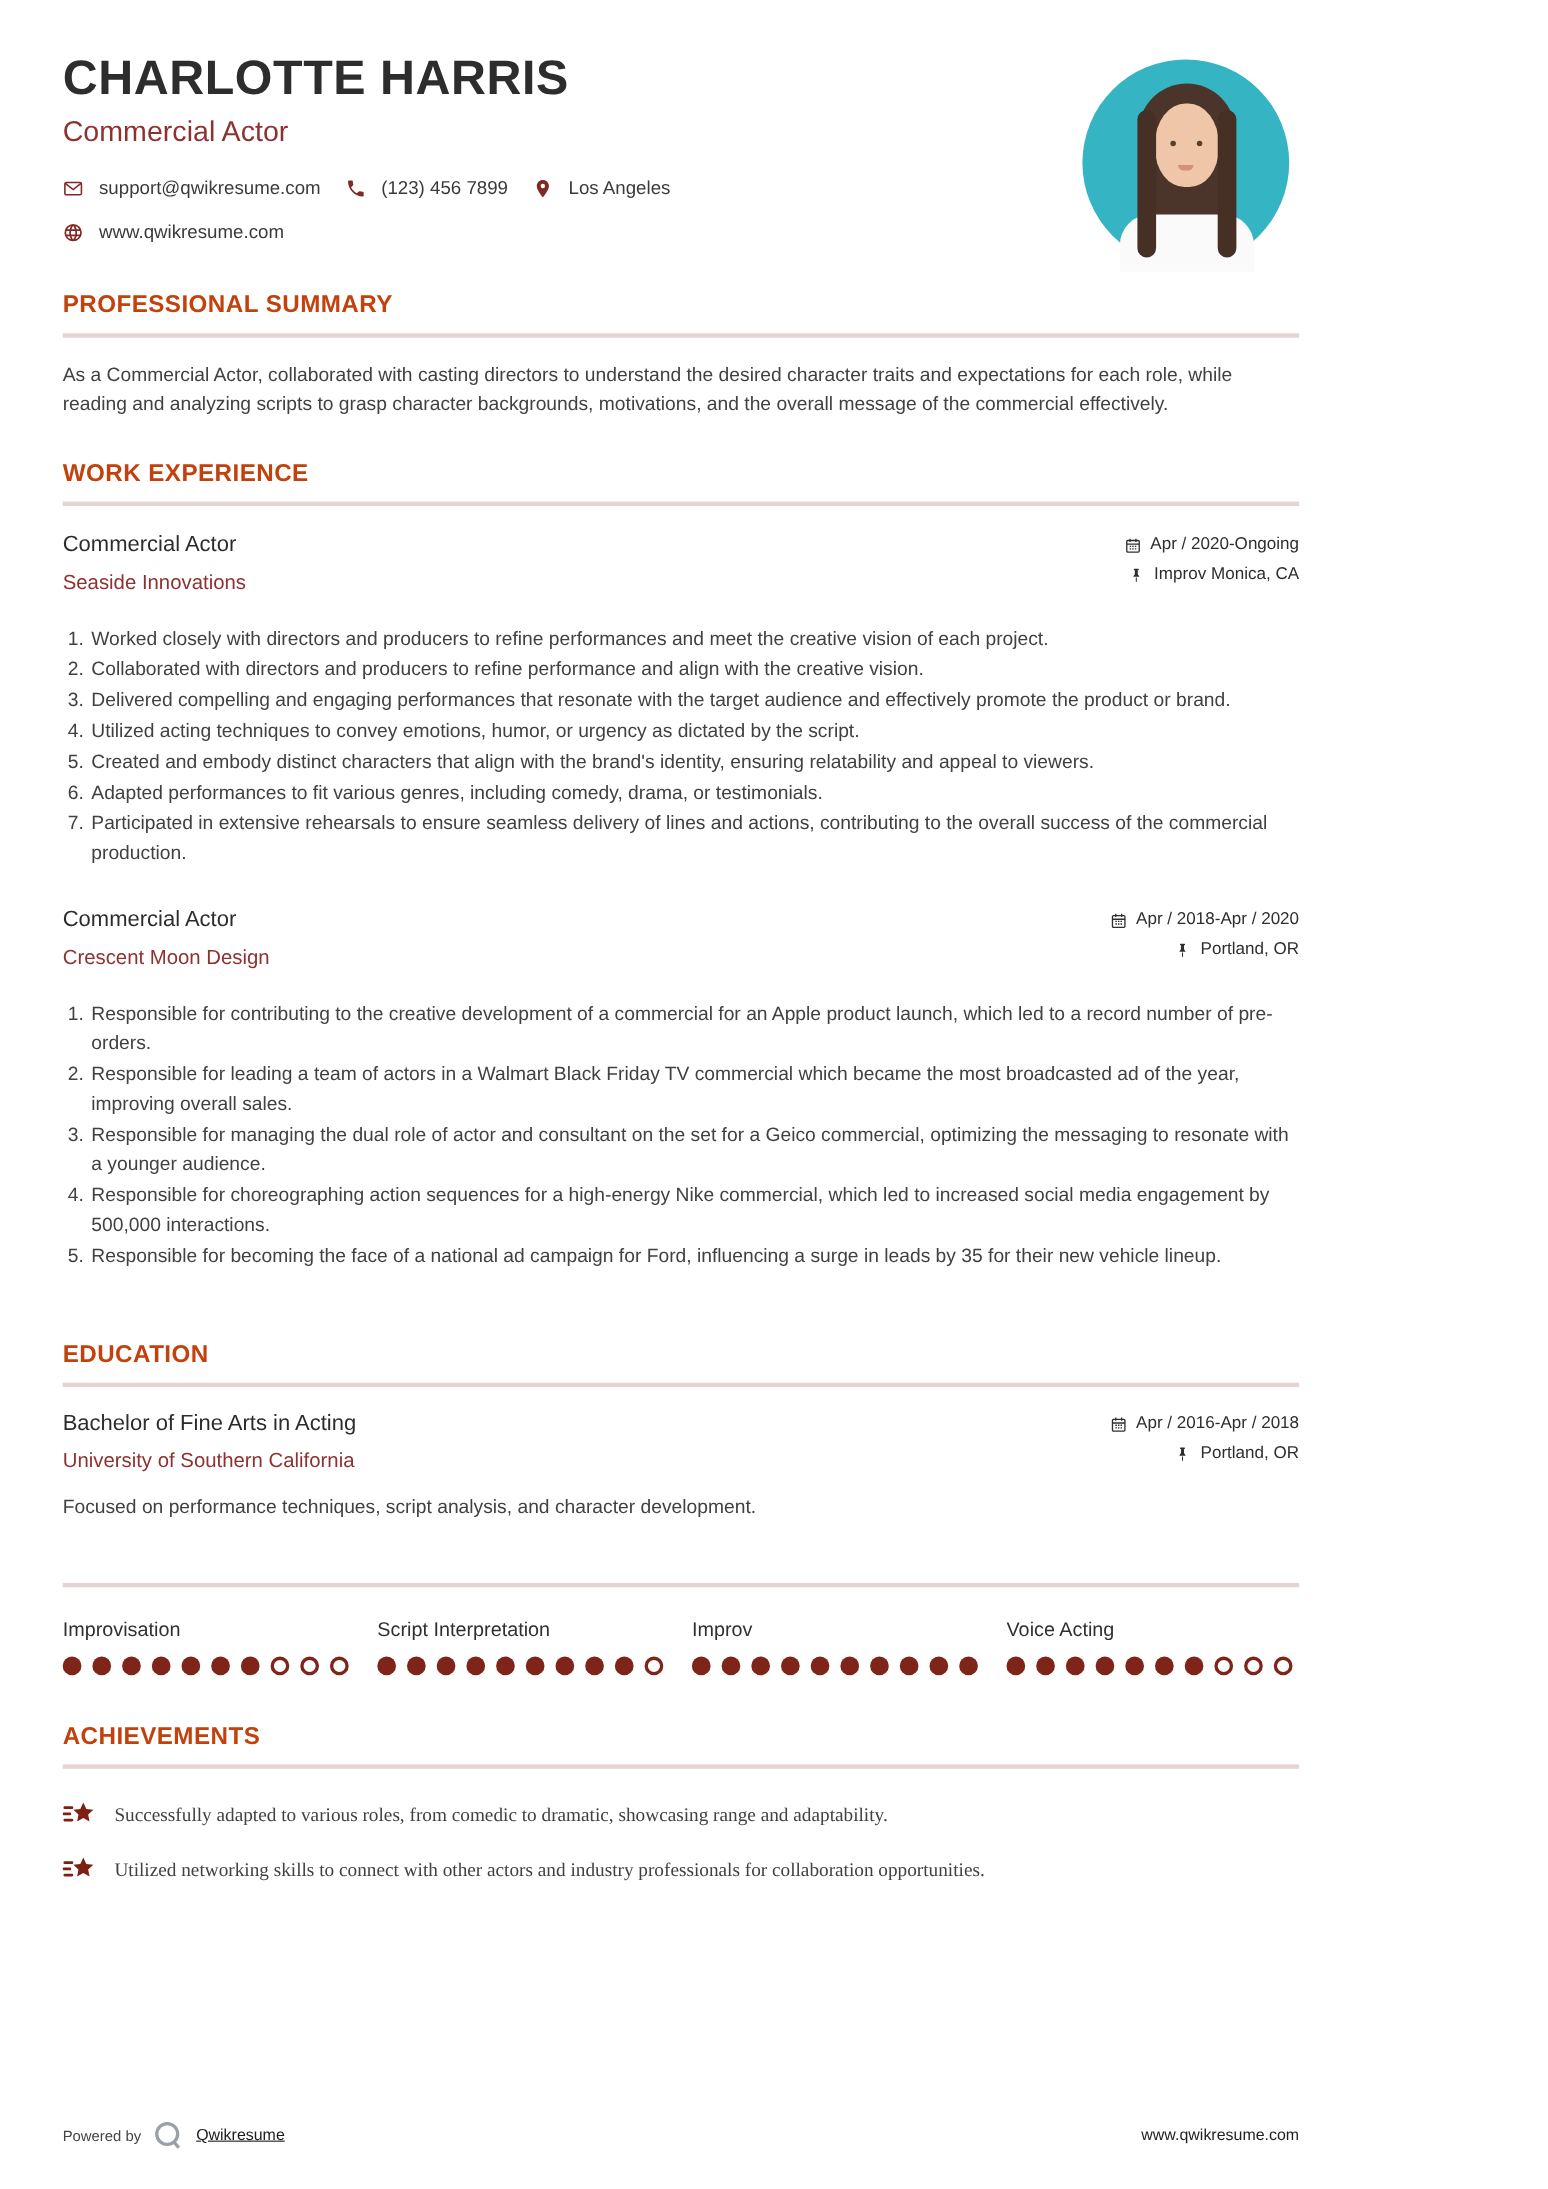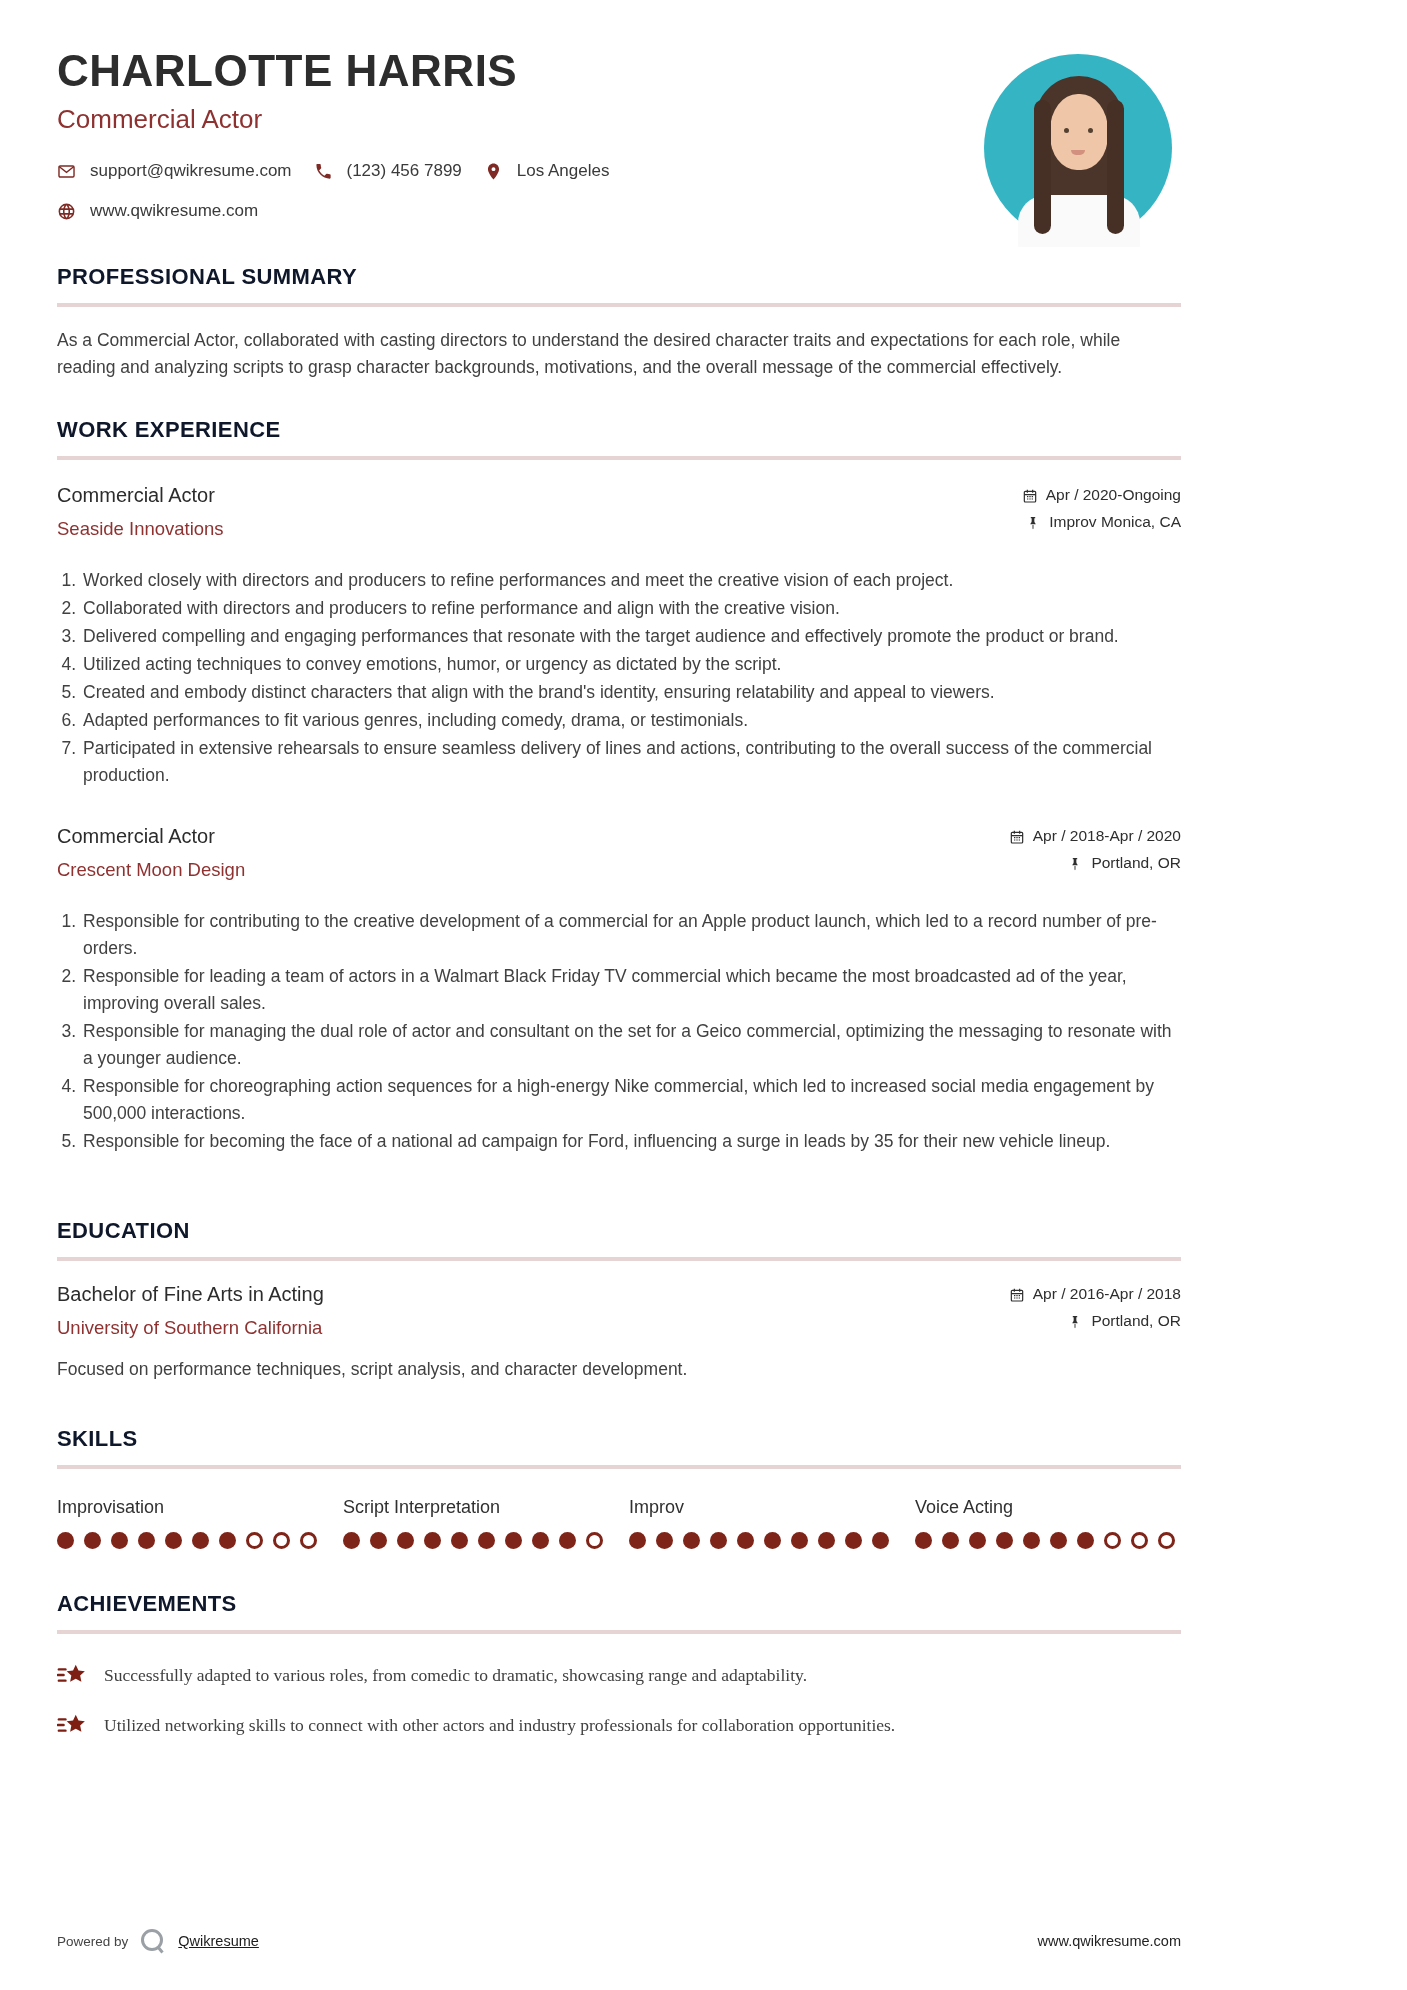--- a/index.html
+++ b/index.html
@@ -29,21 +29,21 @@
   .avatar .bg { position: absolute; top: 12px; left: 8px; width: 188px; height: 188px; border-radius: 50%; background: #35b5c4; }
   .avatar .hair-back { position: absolute; top: 34px; left: 59px; width: 88px; height: 160px; background: #4b342a; border-radius: 44px 44px 16px 16px; }
   .avatar .shirt { position: absolute; bottom: -10px; left: 42px; width: 122px; height: 62px; background: #fafafa; border-radius: 28px 28px 0 0; }
   .avatar .face { position: absolute; top: 52px; left: 74px; width: 58px; height: 76px; background: #efc6a7; border-radius: 48% 48% 46% 46%; }
   .avatar .strand { position: absolute; top: 58px; width: 17px; height: 134px; background: #463026; border-radius: 9px; }
   .avatar .strand.left { left: 58px; } .avatar .strand.right { left: 131px; }
   .avatar .eye { position: absolute; top: 86px; width: 5px; height: 5px; border-radius: 50%; background: #54402f; }
   .avatar .eye.l { left: 88px; } .avatar .eye.r { left: 112px; }
   .avatar .mouth { position: absolute; top: 108px; left: 95px; width: 14px; height: 5px; border-radius: 0 0 8px 8px; background: #d2907e; }
   
-  .section-heading { font-size: 22px; font-weight: 700; color: #0f172a; letter-spacing: 0.4px; }
+  .section-heading { font-size: 22px; font-weight: 700; color: #c2410c; letter-spacing: 0.4px; }
   .divider { height: 4px; background: #e6d3d3; margin-top: 13px; }
   .summary-section { margin-top: 43px; }
   .summary-text { margin-top: 20px; font-size: 17.5px; line-height: 27px; }
   .work-section { margin-top: 36px; }
   .edu-section { margin-top: 62px; }
   .skills-section { margin-top: 43px; }
   .ach-section { margin-top: 42px; }
   
   .job { margin-top: 24px; }
   .job + .job { margin-top: 36px; }
@@ -253,21 +253,20 @@
             </span>
             <span>Portland, OR</span>
           </div>
         </div>
       </div>
       <p class="edu-desc">Focused on performance techniques, script analysis, and character development.</p>
     </div>
   </div>
 
   <div class="skills-section">
-    <div class="section-heading">SKILLS</div>
     <div class="divider"></div>
     <div class="skills-grid">
       <div>
         <div class="skill-name">Improvisation</div>
         <div class="skill-dots">
             <span class="dot filled"></span>
             <span class="dot filled"></span>
             <span class="dot filled"></span>
             <span class="dot filled"></span>
             <span class="dot filled"></span>

